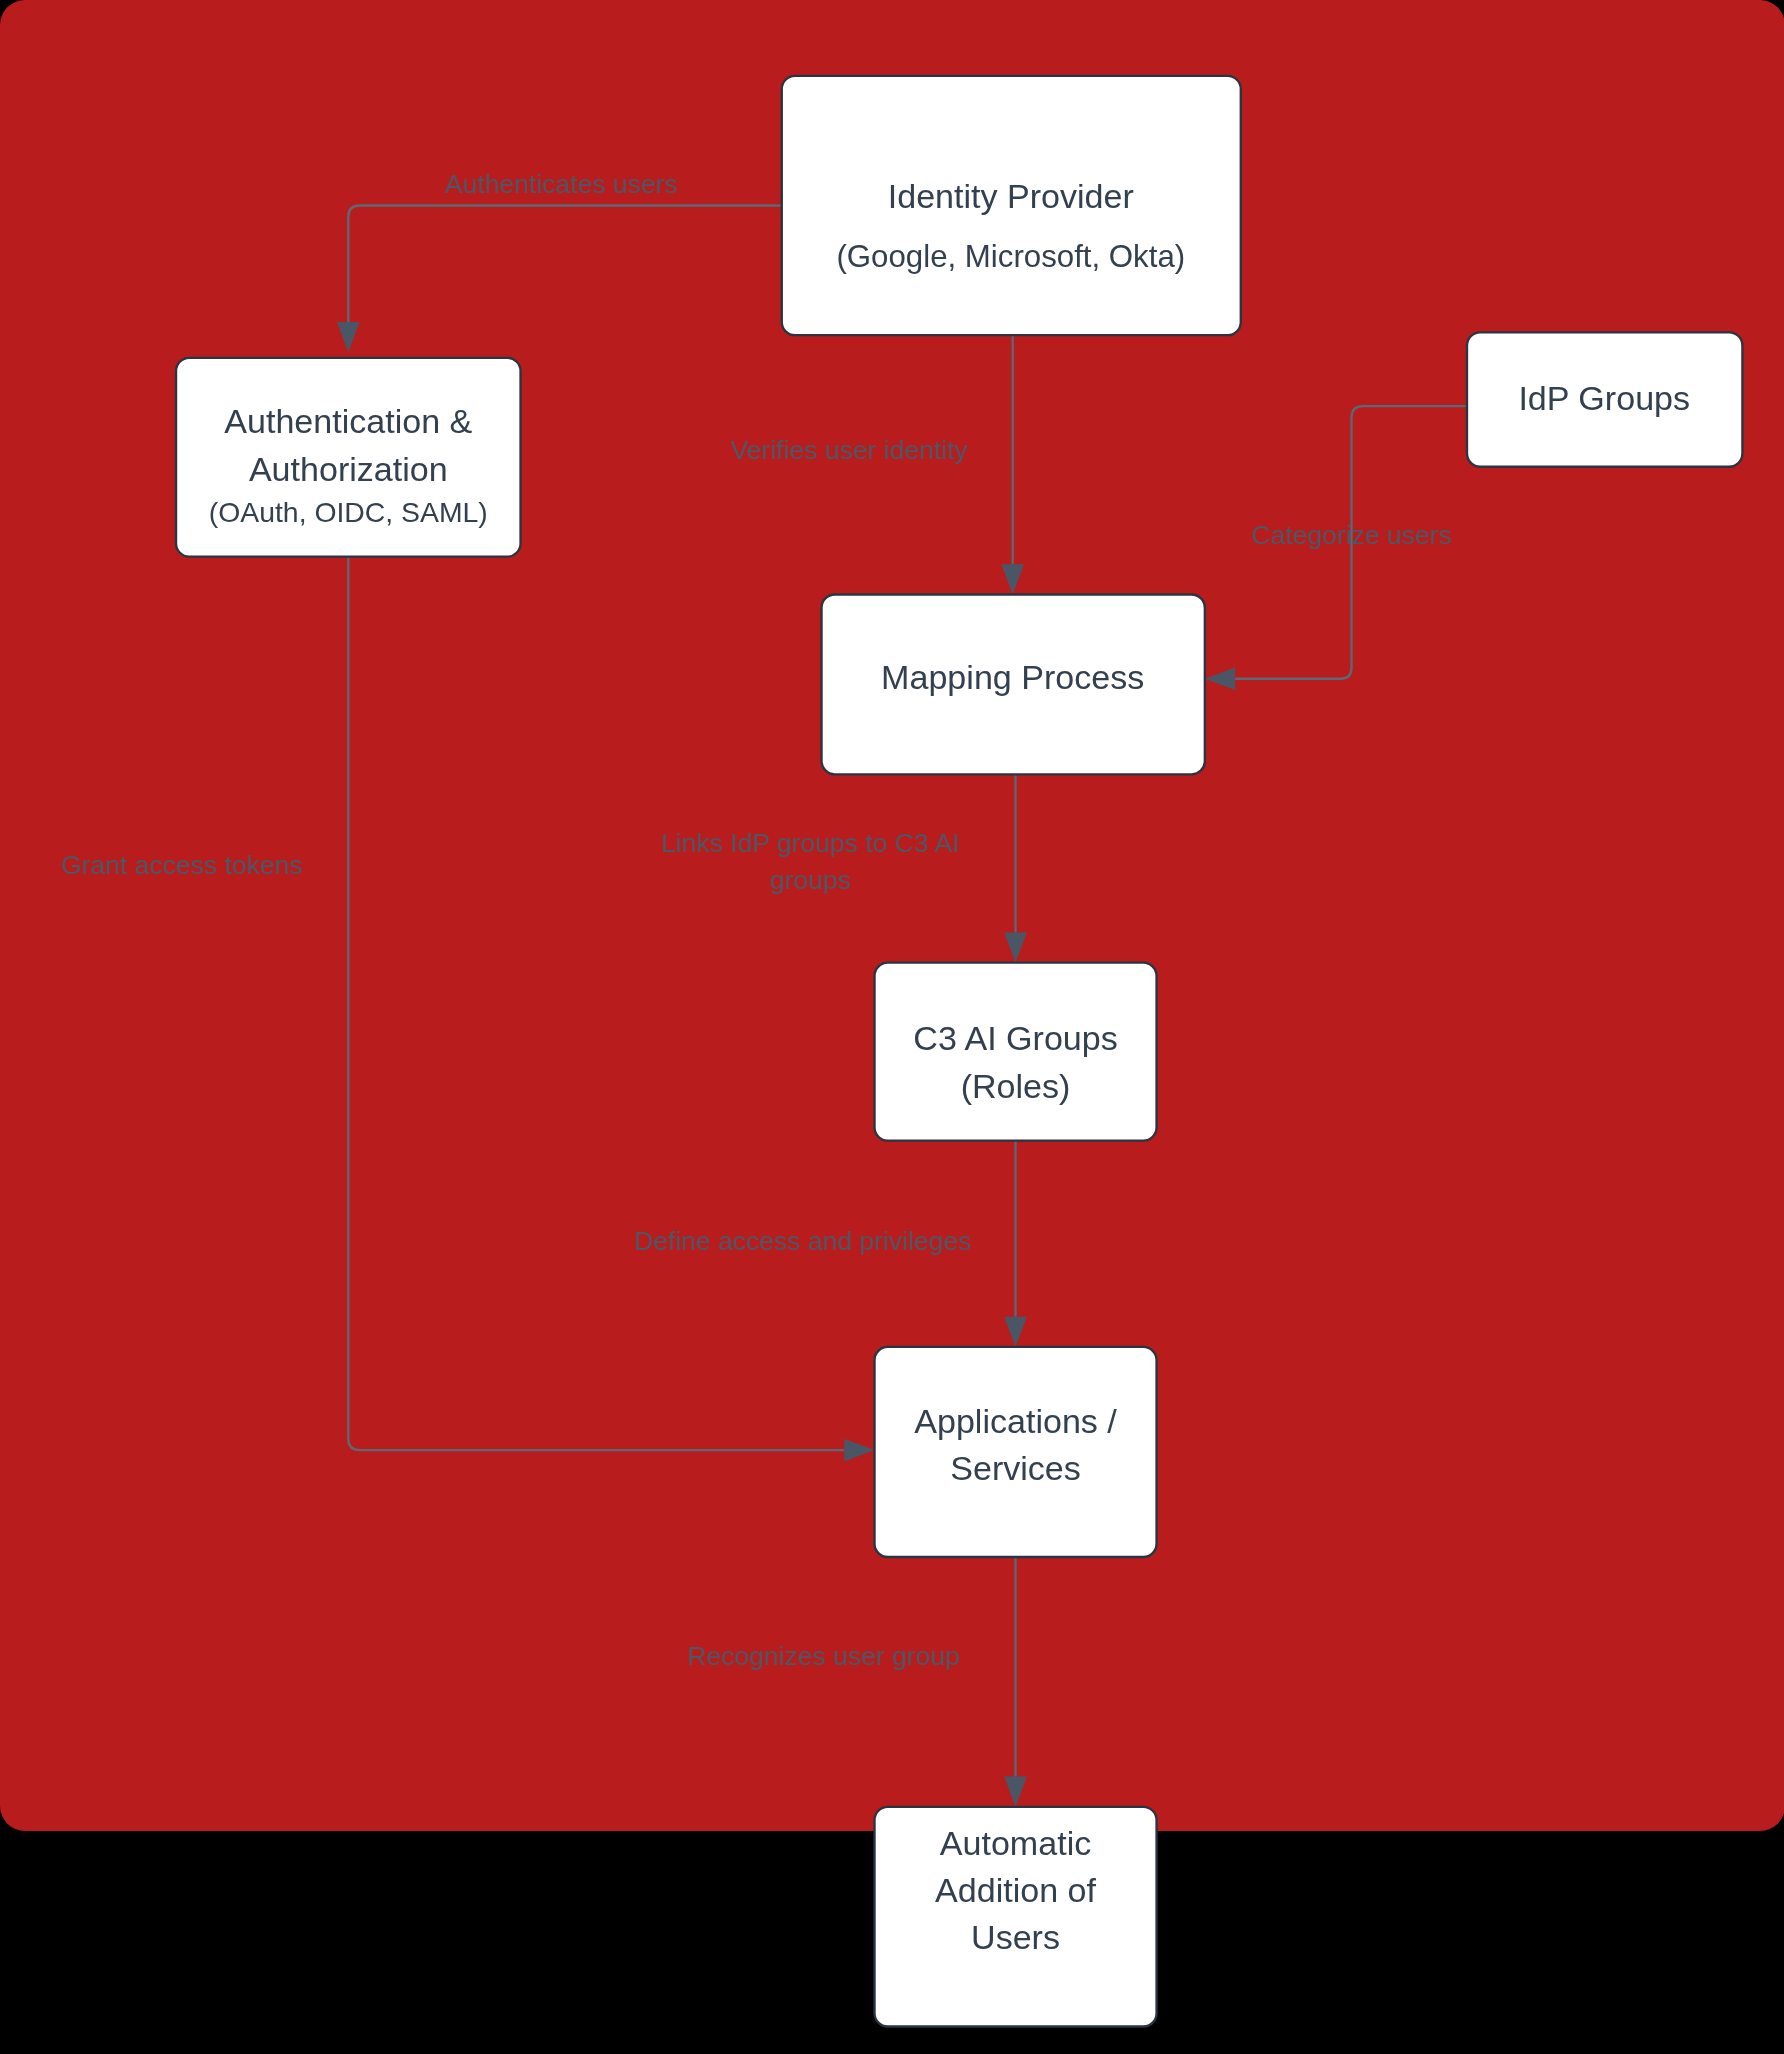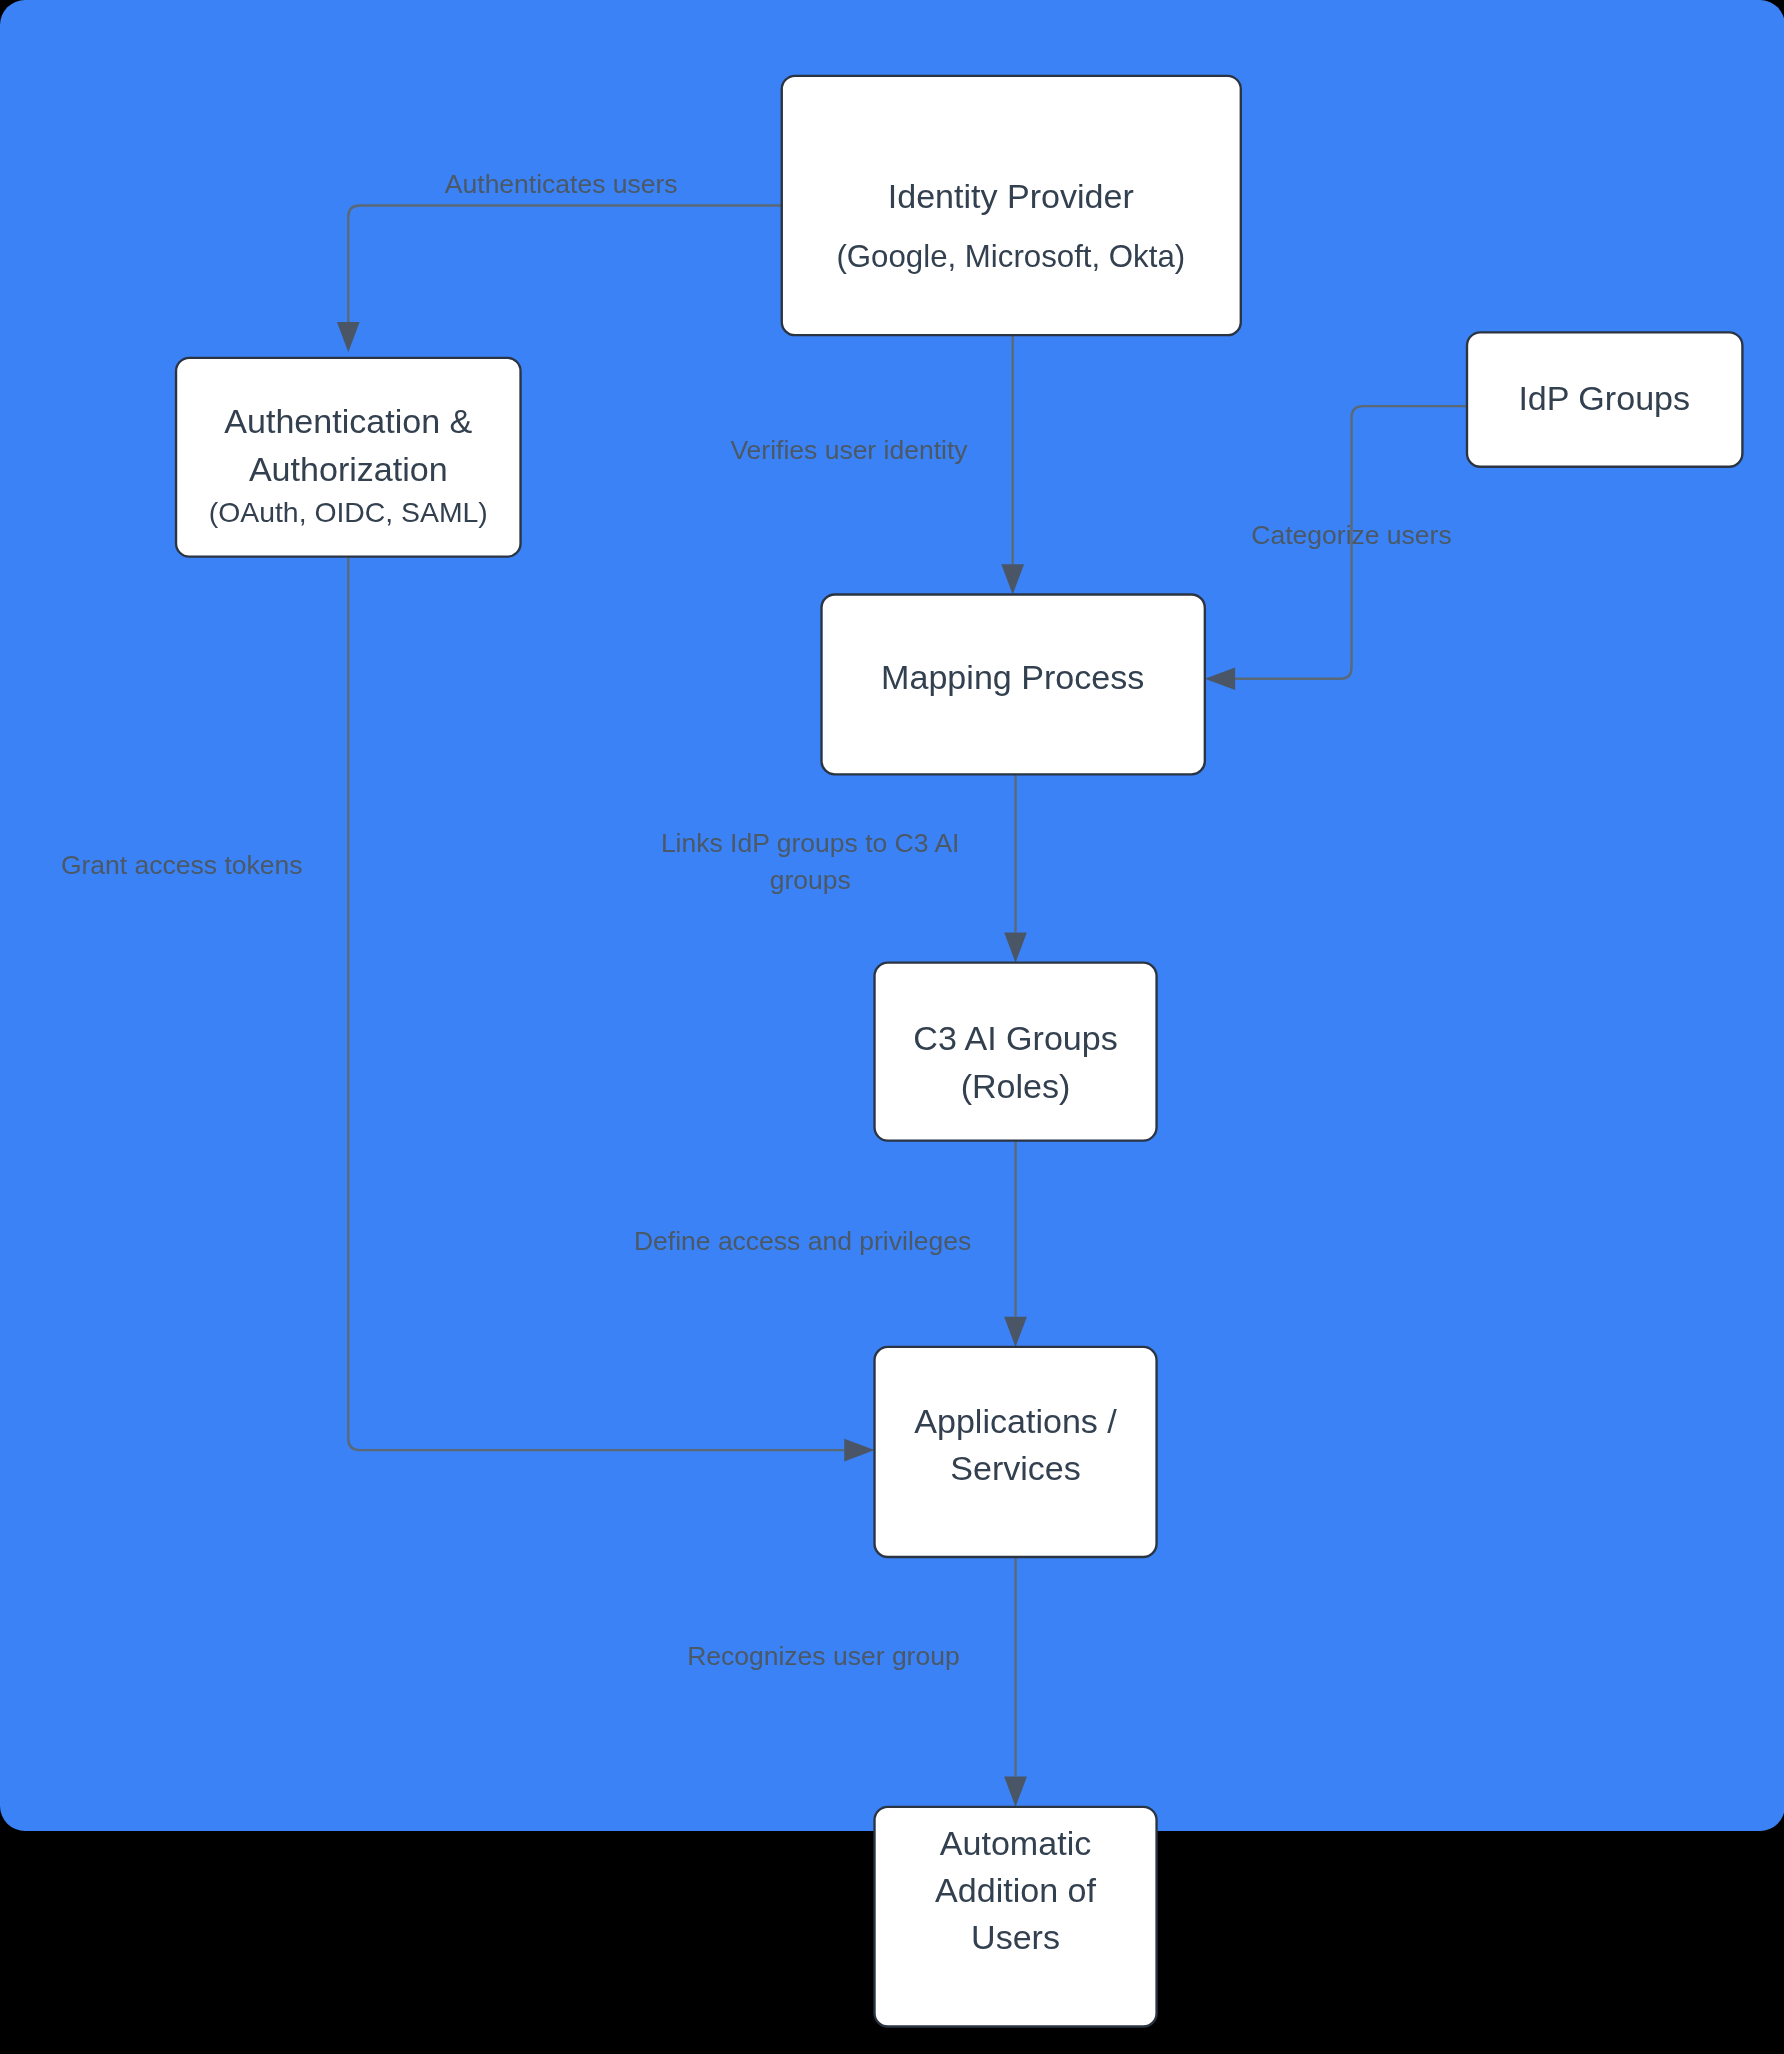--- a/index.html
+++ b/index.html
@@ -10,21 +10,21 @@
   body {
     width: 1785px;
     height: 2055px;
     overflow: hidden;
     font-family: "Liberation Sans", sans-serif;
   }
   #diagram-root {
     position: relative;
     width: 1785px;
     height: 1831px;
-    background: #3b82f6;
+    background: #b91c1c;
     border-radius: 25px;
   }
   svg.canvas {
     position: absolute;
     top: 0;
     left: 0;
     width: 1785px;
     height: 2055px;
   }
   .node-rect {

